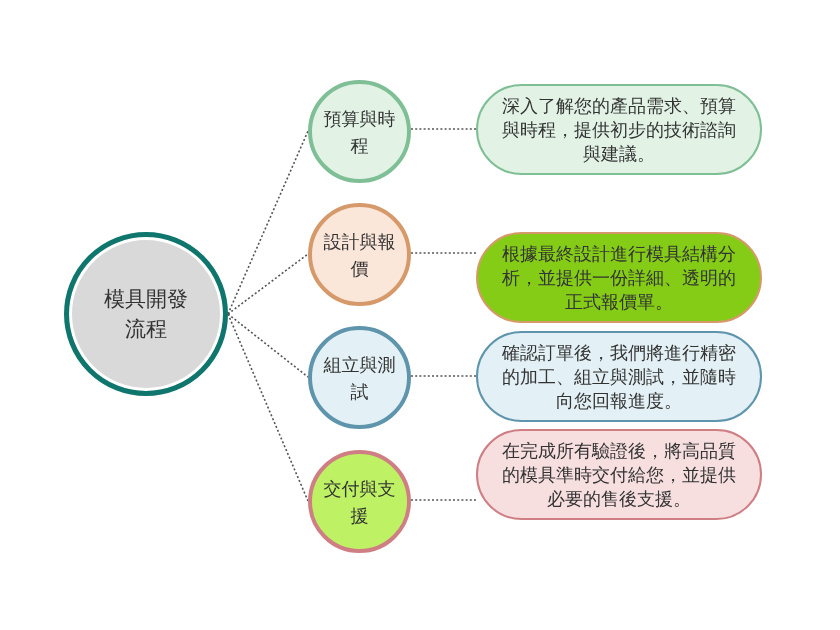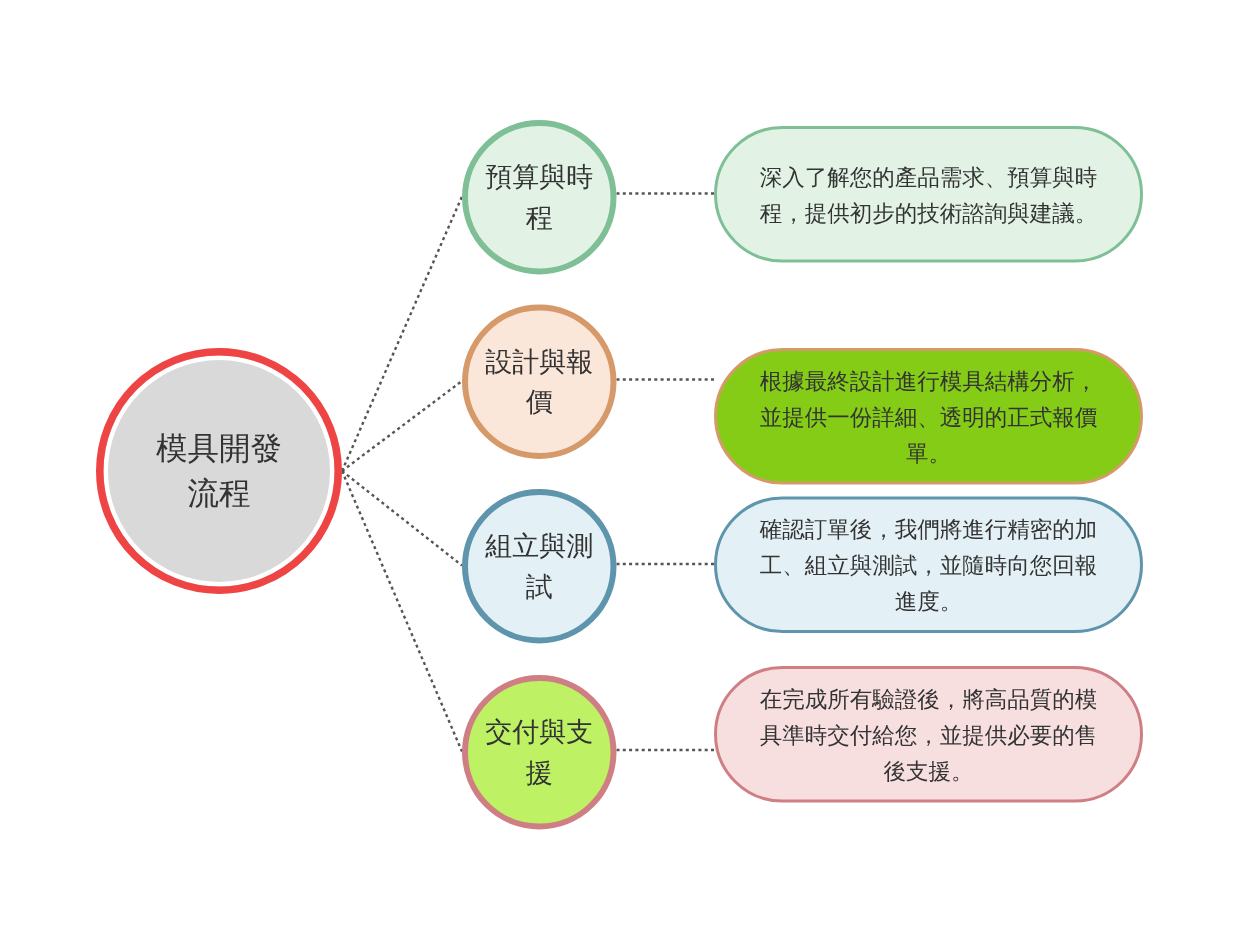--- a/index.html
+++ b/index.html
@@ -1,31 +1,31 @@
 <!DOCTYPE html>
 <html><head>
 <meta charset="utf-8">
 <style>
   html, body { margin: 0; padding: 0; background: #ffffff; }
   body { width: 840px; height: 630px; position: relative; overflow: hidden;
          font-family: "DejaVu Sans", "Liberation Sans", sans-serif; color: #333333; }
   svg.connectors { position: absolute; left: 0; top: 0; width: 840px; height: 630px; }
   .hub { position: absolute; left: 64px; top: 232px; width: 164px; height: 164px;
-         border-radius: 50%; border: 5px solid #ef4444; box-sizing: border-box;
+         border-radius: 50%; border: 5px solid #0f766e; box-sizing: border-box;
          background: #d9d9d9; box-shadow: inset 0 0 0 3px #ffffff;
          display: flex; align-items: center; justify-content: center; text-align: center; }
   .hub span { font-size: 21px; line-height: 30px; width: 100px; color: #333; }
   .node { position: absolute; left: 308px; width: 103px; height: 103px; border-radius: 50%;
           box-sizing: border-box; border: 4px solid; display: flex; align-items: center;
           justify-content: center; text-align: center; }
   .node span { font-size: 18px; line-height: 27px; width: 84px; color: #333; }
   .pill { position: absolute; left: 476px; width: 286px; height: 91px; border-radius: 46px;
           box-sizing: border-box; border: 2px solid; display: flex; align-items: center;
           justify-content: center; text-align: center; }
-  .pill span { font-size: 15px; line-height: 24px; width: 234px; color: #333; }
+  .pill span { font-size: 18px; line-height: 24px; width: 234px; color: #333; }
 </style>
 </head>
 <body>
 
 <svg class="connectors" xmlns="http://www.w3.org/2000/svg">
   <g stroke="#555555" stroke-width="1.6" stroke-dasharray="2,2.2" fill="none">
     <line x1="228" y1="314" x2="308" y2="131"></line>
     <line x1="228" y1="314" x2="308" y2="254"></line>
     <line x1="228" y1="314" x2="308" y2="377"></line>
     <line x1="228" y1="314" x2="308" y2="501"></line>
@@ -57,15 +57,15 @@
 <div class="node" style="top:326px; background:#e3f0f5; border-color:#5e95ad;">
   <span>組立與測試</span>
 </div>
 <div class="pill" style="top:331px; background:#e3f0f5; border-color:#5e95ad;align-items:center;">
   <span>確認訂單後，我們將進行精密的加工、組立與測試，並隨時向您回報進度。</span>
 </div>
 
 <div class="node" style="top:450px; background:#bef264; border-color:#cf7f84;">
   <span>交付與支援</span>
 </div>
-<div class="pill" style="top:444px; background:#f7dfe0; border-color:#cf7f84;">
+<div class="pill" style="top:429px; background:#f7dfe0; border-color:#cf7f84;">
   <span>在完成所有驗證後，將高品質的模具準時交付給您，並提供必要的售後支援。</span>
 </div>
 
 </body></html>

